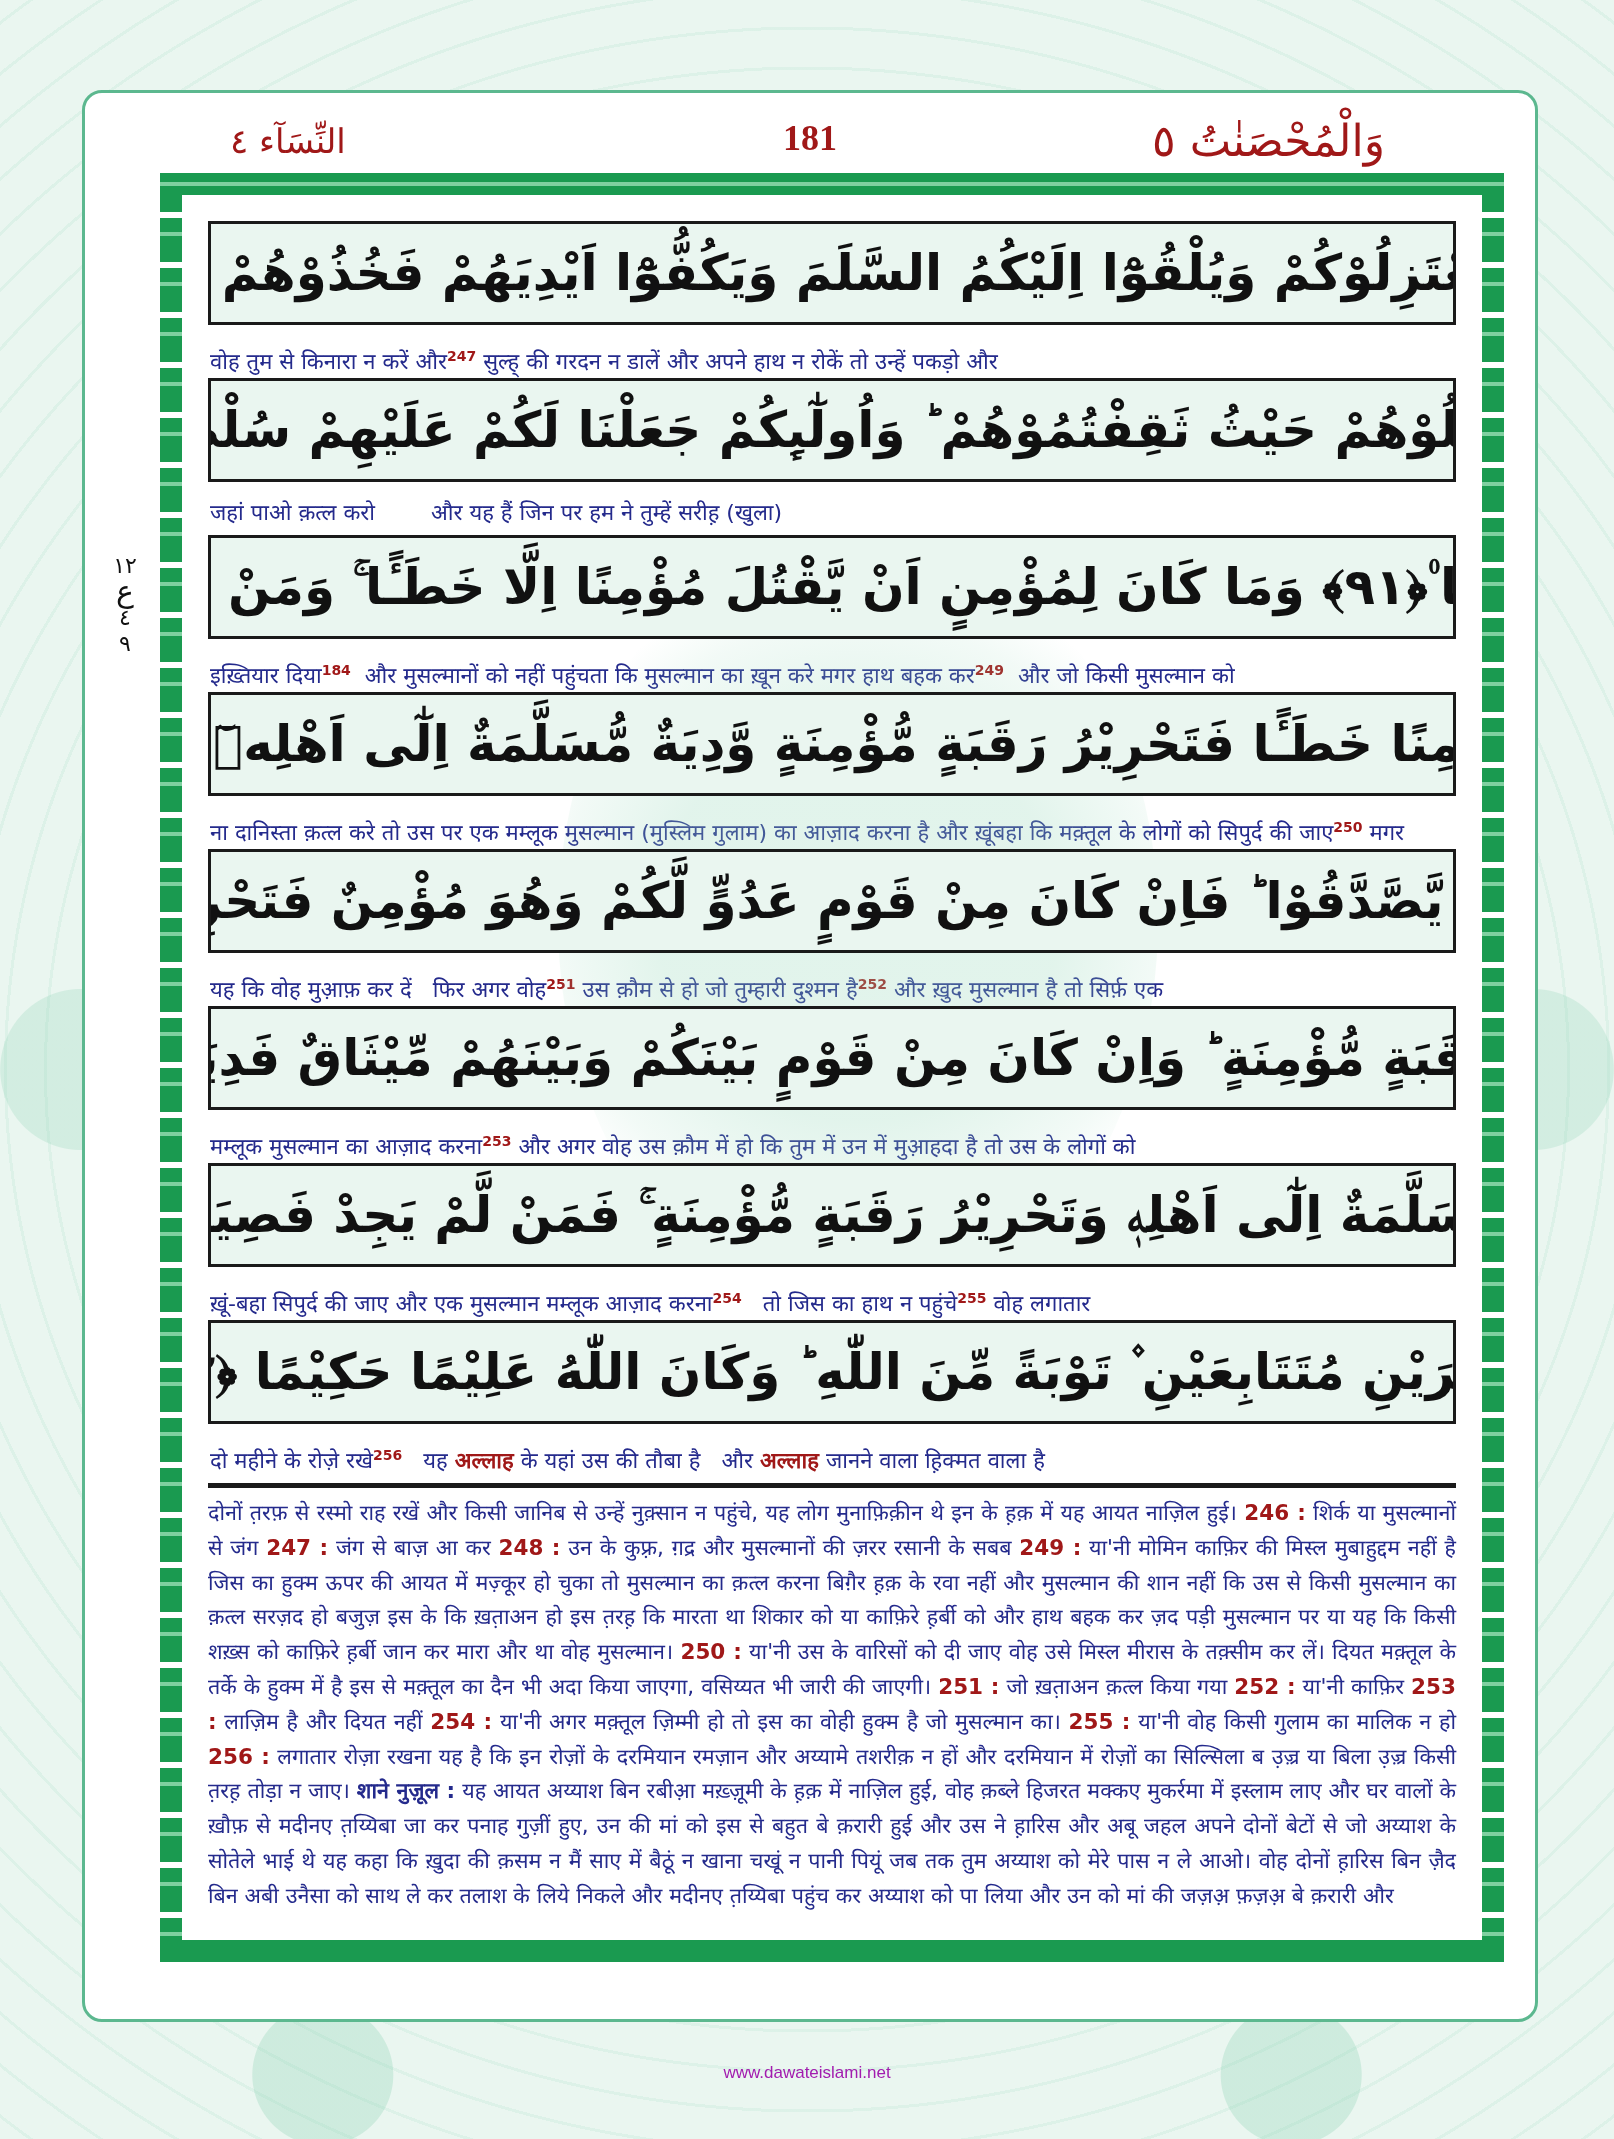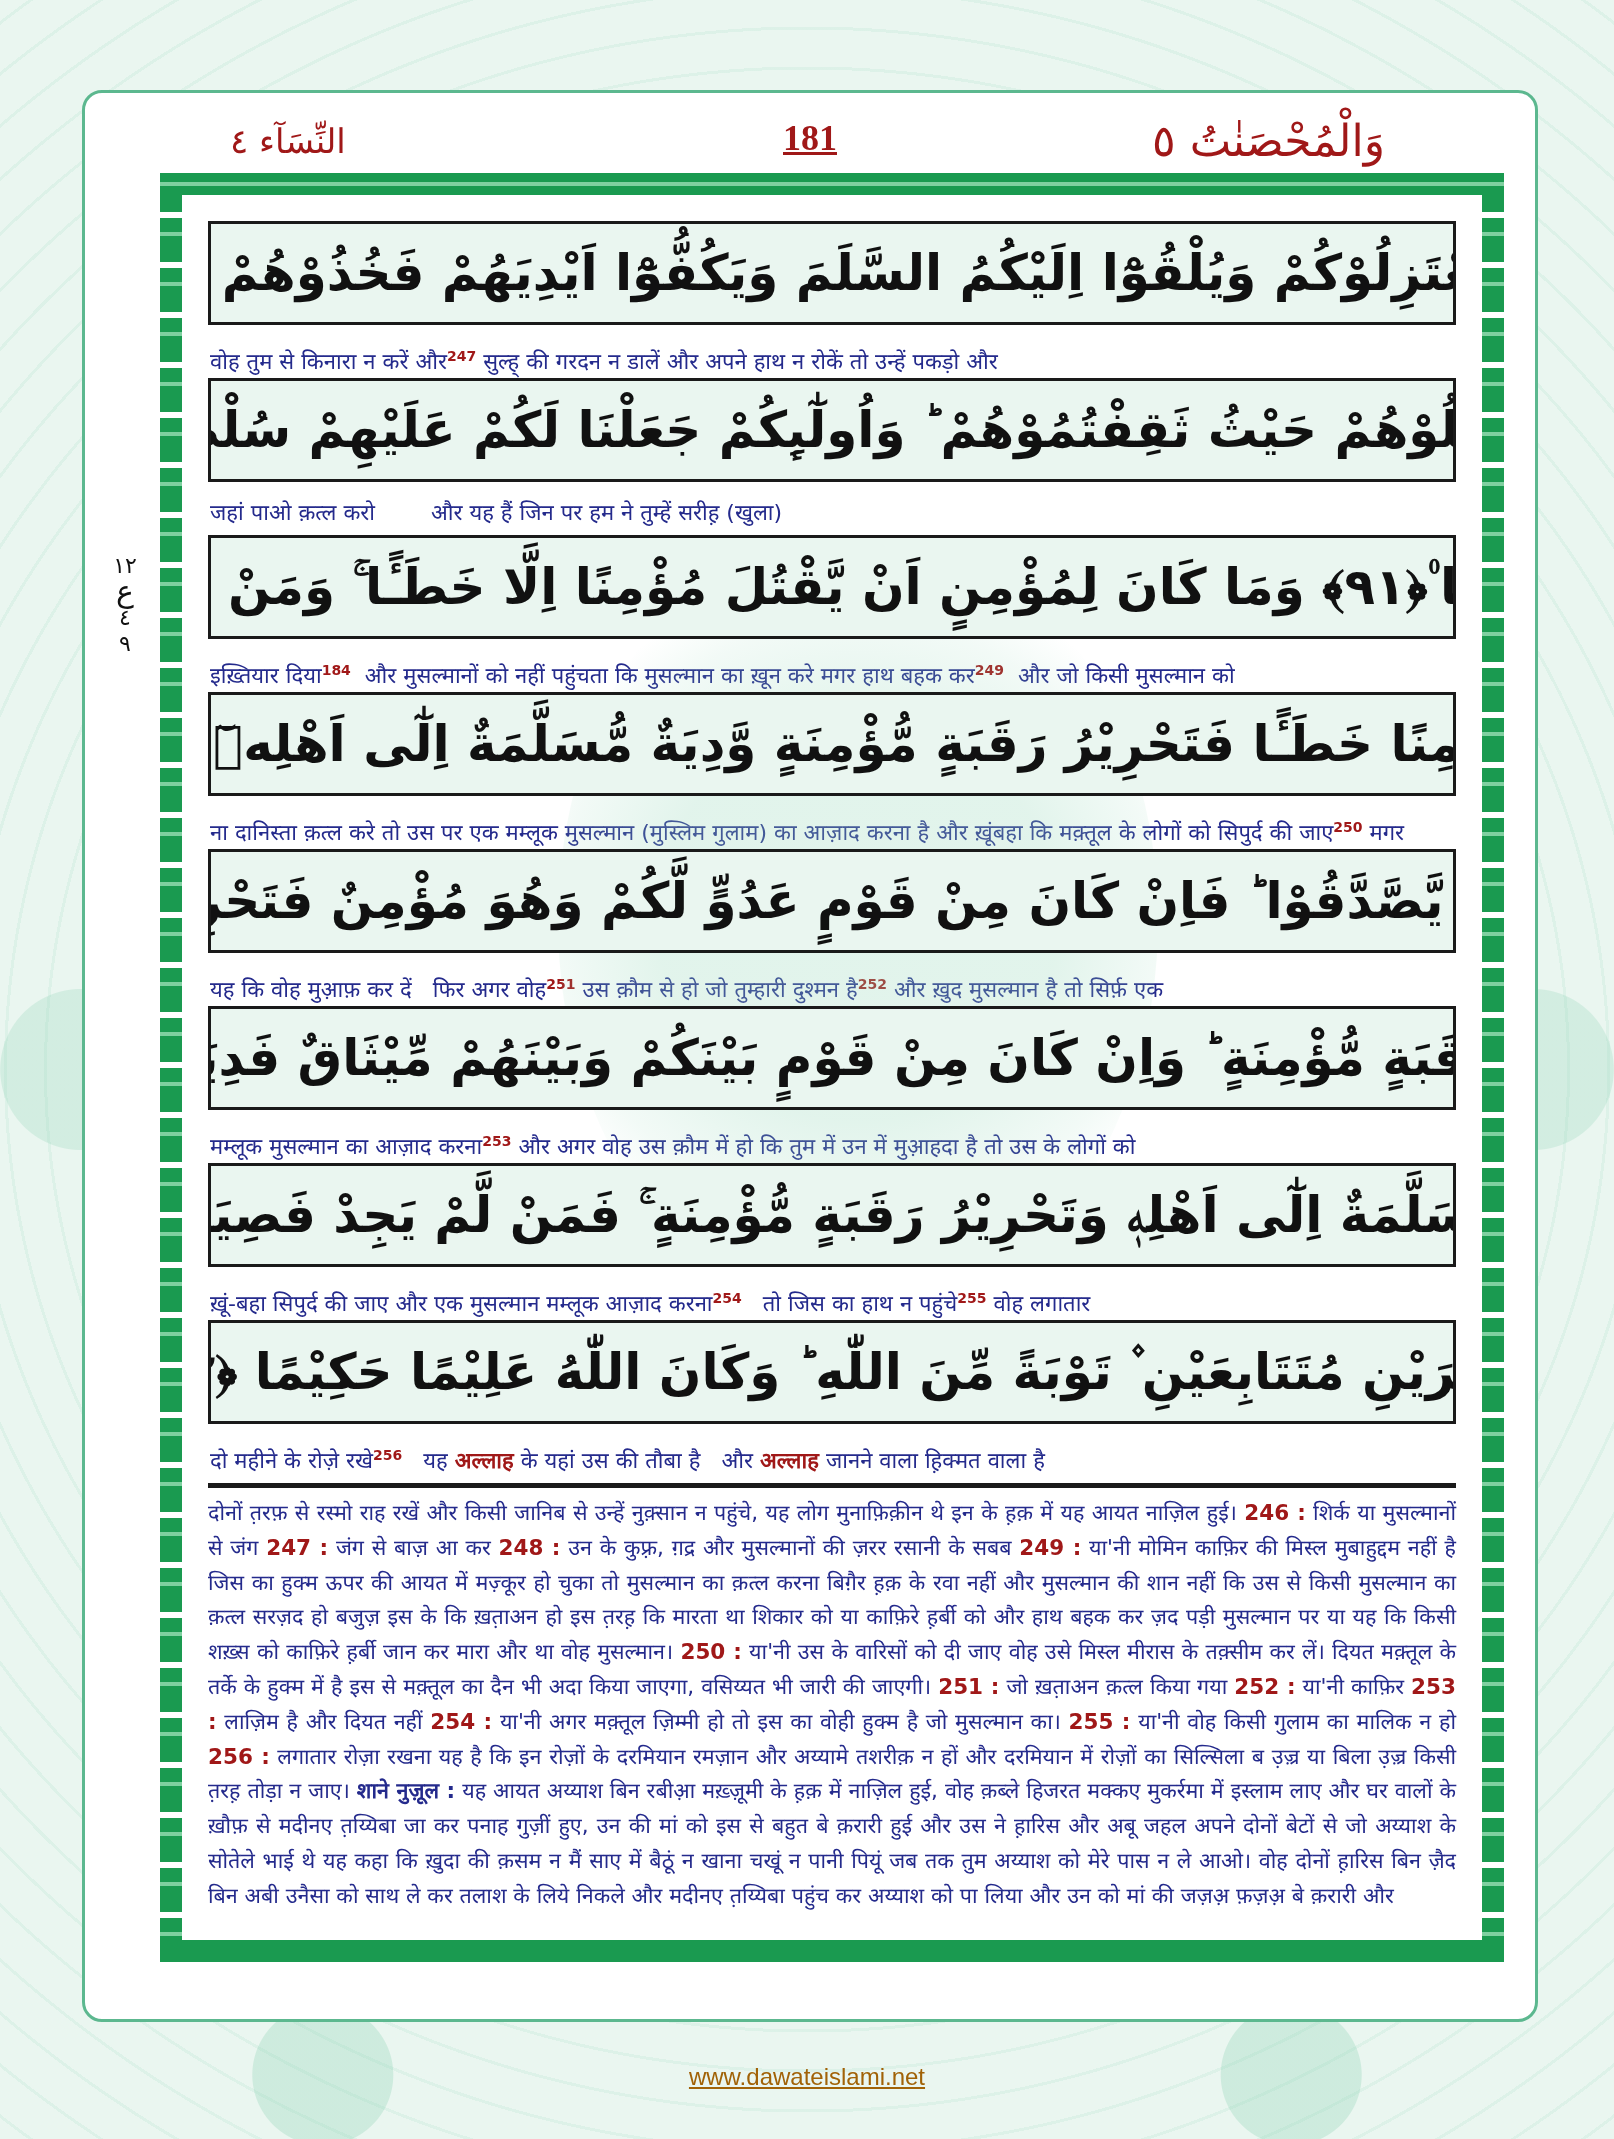--- a/index.html
+++ b/index.html
@@ -18,21 +18,21 @@
       radial-gradient(circle at 20% 97%, rgba(140,210,180,.3) 0 70px, transparent 71px),
       radial-gradient(circle at 80% 97%, rgba(140,210,180,.3) 0 70px, transparent 71px),
       repeating-radial-gradient(circle at 50% 50%, rgba(160,220,195,.18) 0 3px, transparent 3px 40px);
   }
   .page{
     position:absolute;left:82px;top:90px;width:1450px;height:1926px;
     background:#fff;border:3px solid #5cb88f;border-radius:20px;
   }
   .header{position:absolute;left:0;right:0;top:18px;height:60px;}
   .hdr-left{position:absolute;left:145px;top:10px;color:#a01818;font-size:34px;font-family:"DejaVu Serif",serif;direction:rtl;}
-  .hdr-center{position:absolute;left:0;right:0;text-align:center;top:6px;color:#a01818;font-size:36px;font-weight:bold;font-family:"Liberation Serif",serif;text-decoration:underline;}
+  .hdr-center{position:absolute;left:0;right:0;text-align:center;top:6px;color:#a01818;font-size:36px;font-weight:bold;font-family:"Liberation Serif",serif;}
   .hdr-right{position:absolute;right:150px;top:4px;color:#a01818;font-size:44px;font-family:"DejaVu Serif",serif;direction:rtl;}
   .frame{
     position:absolute;left:75px;top:80px;width:1300px;height:1745px;
     border:22px solid transparent;
     background:
       linear-gradient(#fff,#fff) padding-box,
       repeating-linear-gradient(90deg,#1a9a50 0 26px,#7fd0a0 26px 30px,#1a9a50 30px 44px,#ffffff 44px 50px) border-box;
   }
   .frame::before{
     content:"";position:absolute;inset:-22px;
@@ -72,22 +72,22 @@
   .side-mark{
     position:absolute;left:20px;top:460px;width:40px;color:#111;font-size:22px;
     text-align:center;line-height:26px;font-family:"DejaVu Sans",sans-serif;
   }
   .footer{
     position:absolute;left:0;right:0;bottom:20px;text-align:center;color:#a01818;
     font-size:38px;font-family:"DejaVu Serif",serif;direction:rtl;
   }
   .footer .num{font-weight:bold;font-family:"Liberation Sans",sans-serif;}
   .url{
-    position:absolute;left:0;right:0;top:2063px;text-align:center;color:#a16207;
-    font-size:24px;font-family:"Liberation Sans",sans-serif;text-decoration:underline;
+    position:absolute;left:0;right:0;top:2063px;text-align:center;color:#a21caf;
+    font-size:17px;font-family:"Liberation Sans",sans-serif;
   }
 </style>
 </head>
 <body>
 
 <div class="bg-pattern"></div>
 
 <div class="page">
   <div class="header">
     <span class="hdr-left">النِّسَآء ٤</span>

